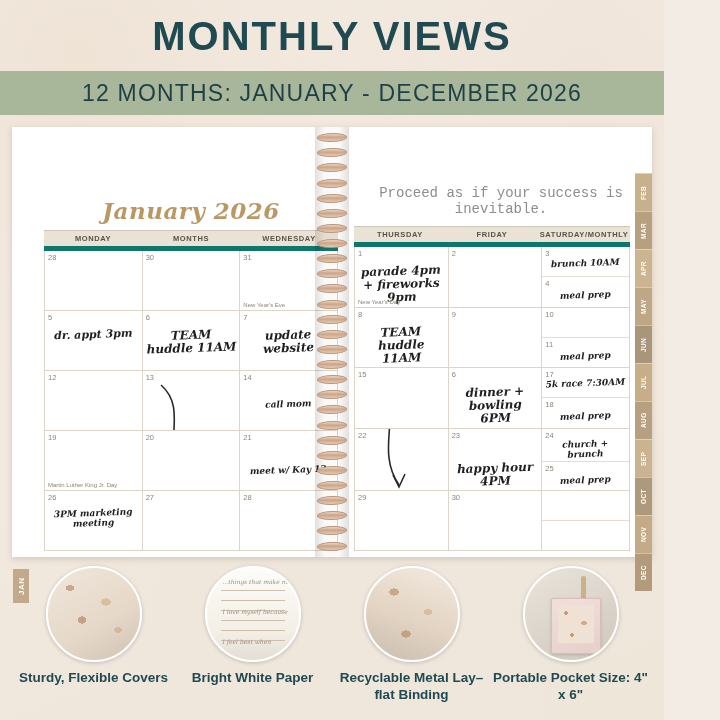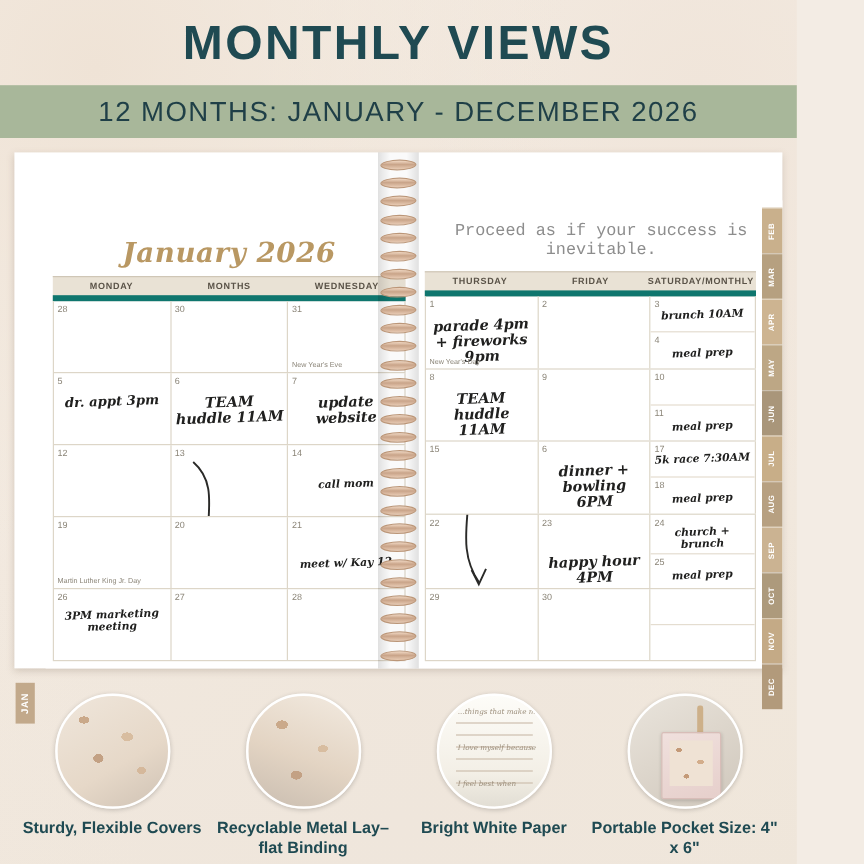--- a/index.html
+++ b/index.html
@@ -228,21 +228,21 @@
     letter-spacing: .4px;
     display: flex; align-items: center; justify-content: center;
     writing-mode: vertical-rl;
     transform: rotate(180deg);
     border-bottom: 1px solid rgba(255,255,255,.4);
   }
 
   
   .features {
     position: absolute;
-    left: 0; right: 0; bottom: 4px;
+    left: 0; right: 0; bottom: 16px;
     display: flex;
     justify-content: space-around;
     padding: 0 14px;
   }
   .feature { width: 160px; text-align: center; }
   .circle {
     width: 96px; height: 96px;
     border-radius: 50%;
     margin: 0 auto 8px;
     border: 2px solid #fff;
@@ -567,42 +567,42 @@
   </div>
 
   <div class="features">
 
     <div class="feature">
       <div class="circle c1"></div>
       <div class="feature-label">Sturdy, Flexible Covers</div>
     </div>
 
     <div class="feature">
-      <div class="circle c2"></div>
-      <div class="feature-label">Recyclable Metal Lay–flat Binding</div>
-    </div>
-
-    <div class="feature">
       <div class="circle c3">
         <div class="lbl" style="top:10px">...things that make me</div>
         <div class="lines">
           <div class="ln"></div>
             <div class="ln"></div>
             <div class="ln"></div>
           <div class="ln"></div>
             <div class="ln"></div>
             <div class="ln"></div>
         </div>
         <div class="lbl" style="top:40px">I love myself because</div>
         <div class="lbl" style="top:70px">I feel best when</div>
       </div>
       <div class="feature-label">Bright White Paper</div>
     </div>
 
     <div class="feature">
+      <div class="circle c2"></div>
+      <div class="feature-label">Recyclable Metal Lay–flat Binding</div>
+    </div>
+
+    <div class="feature">
       <div class="circle c4">
         <div class="clip"></div>
         <div class="pouch"></div>
       </div>
       <div class="feature-label">Portable Pocket Size: 4" x 6"</div>
     </div>
 
   </div>
 </div>
 

